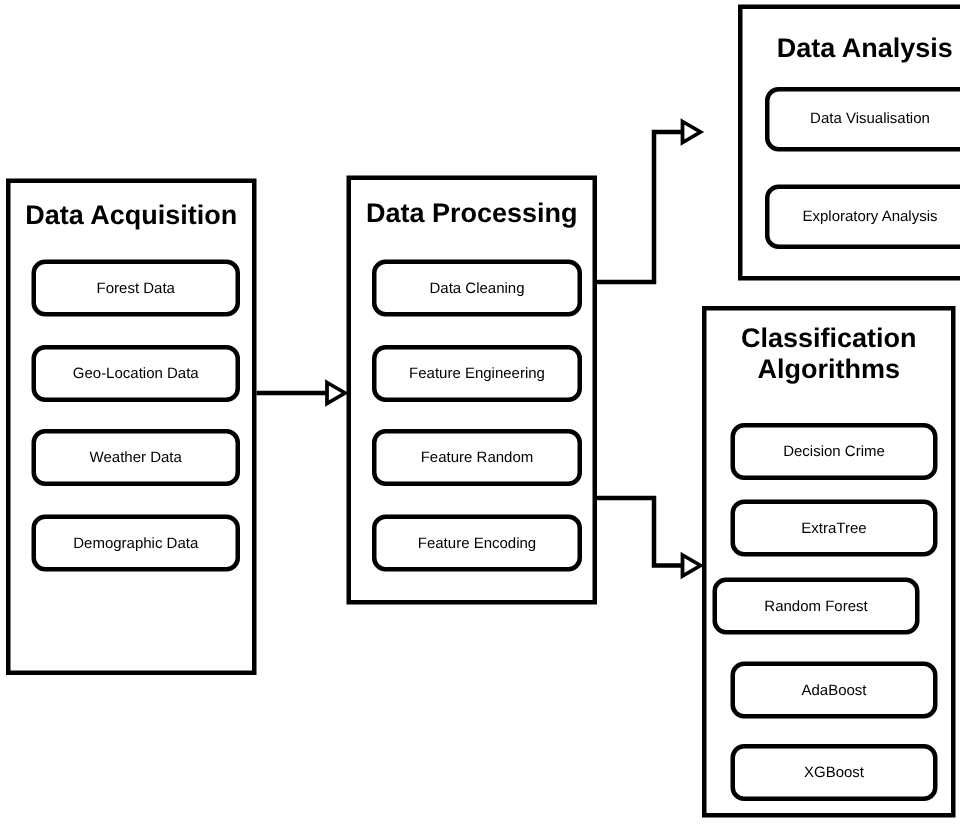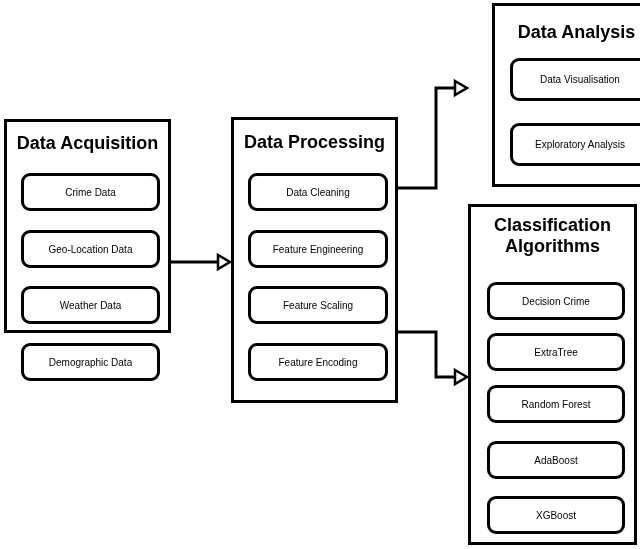--- a/index.html
+++ b/index.html
@@ -47,47 +47,47 @@
     pointer-events: none;
   }
   .arrows path { fill: none; stroke: #000000; stroke-width: 3; }
   .arrows polygon { fill: #ffffff; stroke: #000000; stroke-width: 2.5; stroke-linejoin: miter; }
 </style>
 </head>
 <body>
 
 <div class="canvas">
 
-  <div class="group" style="left:4px; top:119px; width:167px; height:214px;">
+  <div class="group" style="left:4px; top:119px; width:167px; height:331px;">
     <div class="group-title" style="top:11px;">Data Acquisition</div>
-    <div class="node" style="left:14px; top:51px; width:139px; height:38px;">Crime Data</div>
+    <div class="node" style="left:14px; top:51px; width:139px; height:38px;">Forest Data</div>
     <div class="node" style="left:14px; top:108px; width:139px; height:38px;">Geo-Location Data</div>
     <div class="node" style="left:14px; top:221px; width:139px; height:38px;">Demographic Data</div>
     <div class="node" style="left:14px; top:164px; width:139px; height:38px;">Weather Data</div>
   </div>
 
   <div class="group" style="left:231px; top:117px; width:167px; height:286px;">
     <div class="group-title" style="top:12px;">Data Processing</div>
     <div class="node" style="left:14px; top:53px; width:140px; height:38px;">Data Cleaning</div>
     <div class="node" style="left:14px; top:110px; width:140px; height:38px;text-align:right;">Feature Engineering</div>
-    <div class="node" style="left:14px; top:166px; width:140px; height:38px;">Feature Scaling</div>
+    <div class="node" style="left:14px; top:166px; width:140px; height:38px;">Feature Random</div>
     <div class="node" style="left:14px; top:223px; width:140px; height:38px;">Feature Encoding</div>
   </div>
 
   <div class="group" style="left:468px; top:3px; width:169px; height:184px;margin-left:24px;">
     <div class="group-title" style="top:16px;">Data Analysis</div>
     <div class="node" style="left:15px; top:52px; width:140px; height:43px;">Data Visualisation</div>
     <div class="node" style="left:15px; top:117px; width:140px; height:43px;">Exploratory Analysis</div>
   </div>
 
   <div class="group" style="left:468px; top:204px; width:169px; height:341px;">
     <div class="group-title" style="top:8px; padding:0 18px; white-space:normal;">Classification Algorithms</div>
     <div class="node" style="left:16px; top:75px; width:138px; height:38px;">Decision Crime</div>
     <div class="node" style="left:16px; top:126px; width:138px; height:38px;">ExtraTree</div>
-    <div class="node" style="left:16px; top:178px; width:138px; height:38px;">Random Forest</div>
+    <div class="node" style="left:4px; top:178px; width:138px; height:38px;">Random Forest</div>
     <div class="node" style="left:16px; top:234px; width:138px; height:38px;">AdaBoost</div>
     <div class="node" style="left:16px; top:289px; width:138px; height:38px;">XGBoost</div>
   </div>
 
   <svg class="arrows" viewBox="0 0 640 549" xmlns="http://www.w3.org/2000/svg">
 
     <g>
       <path d="M 171 262 L 218 262"></path>
       <polygon points="218,255 230,262 218,269"></polygon>
     </g>

